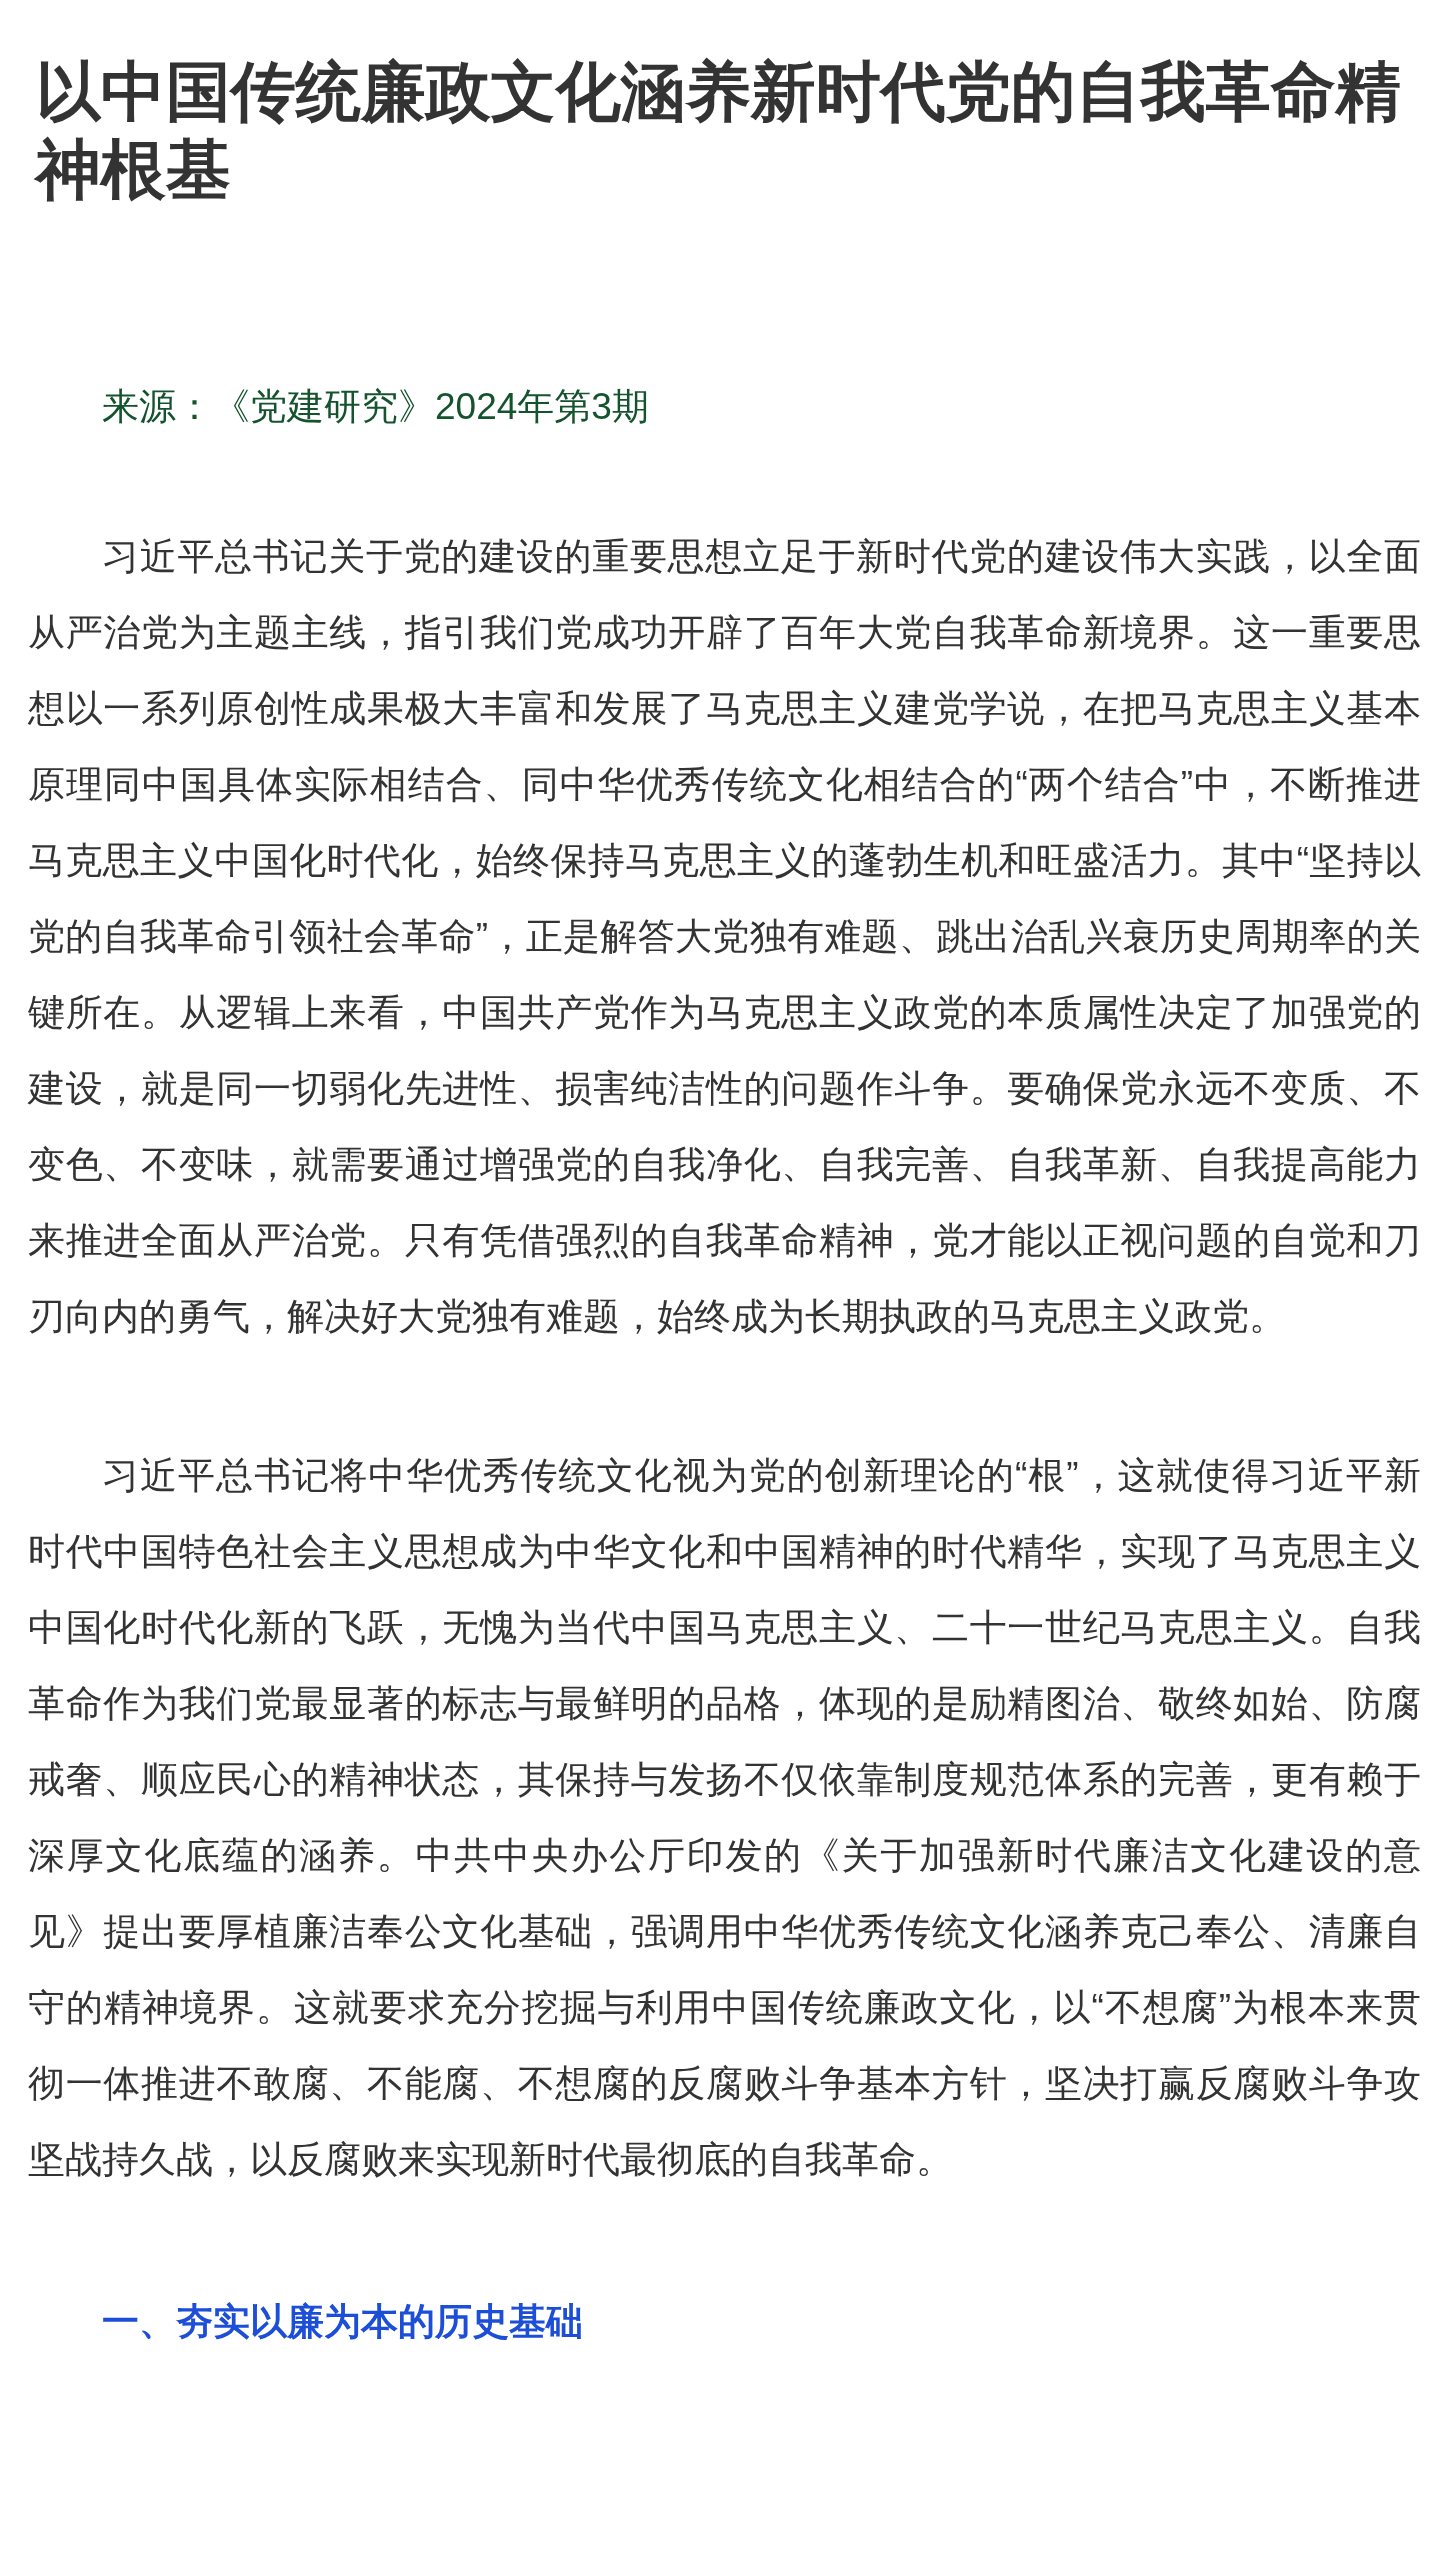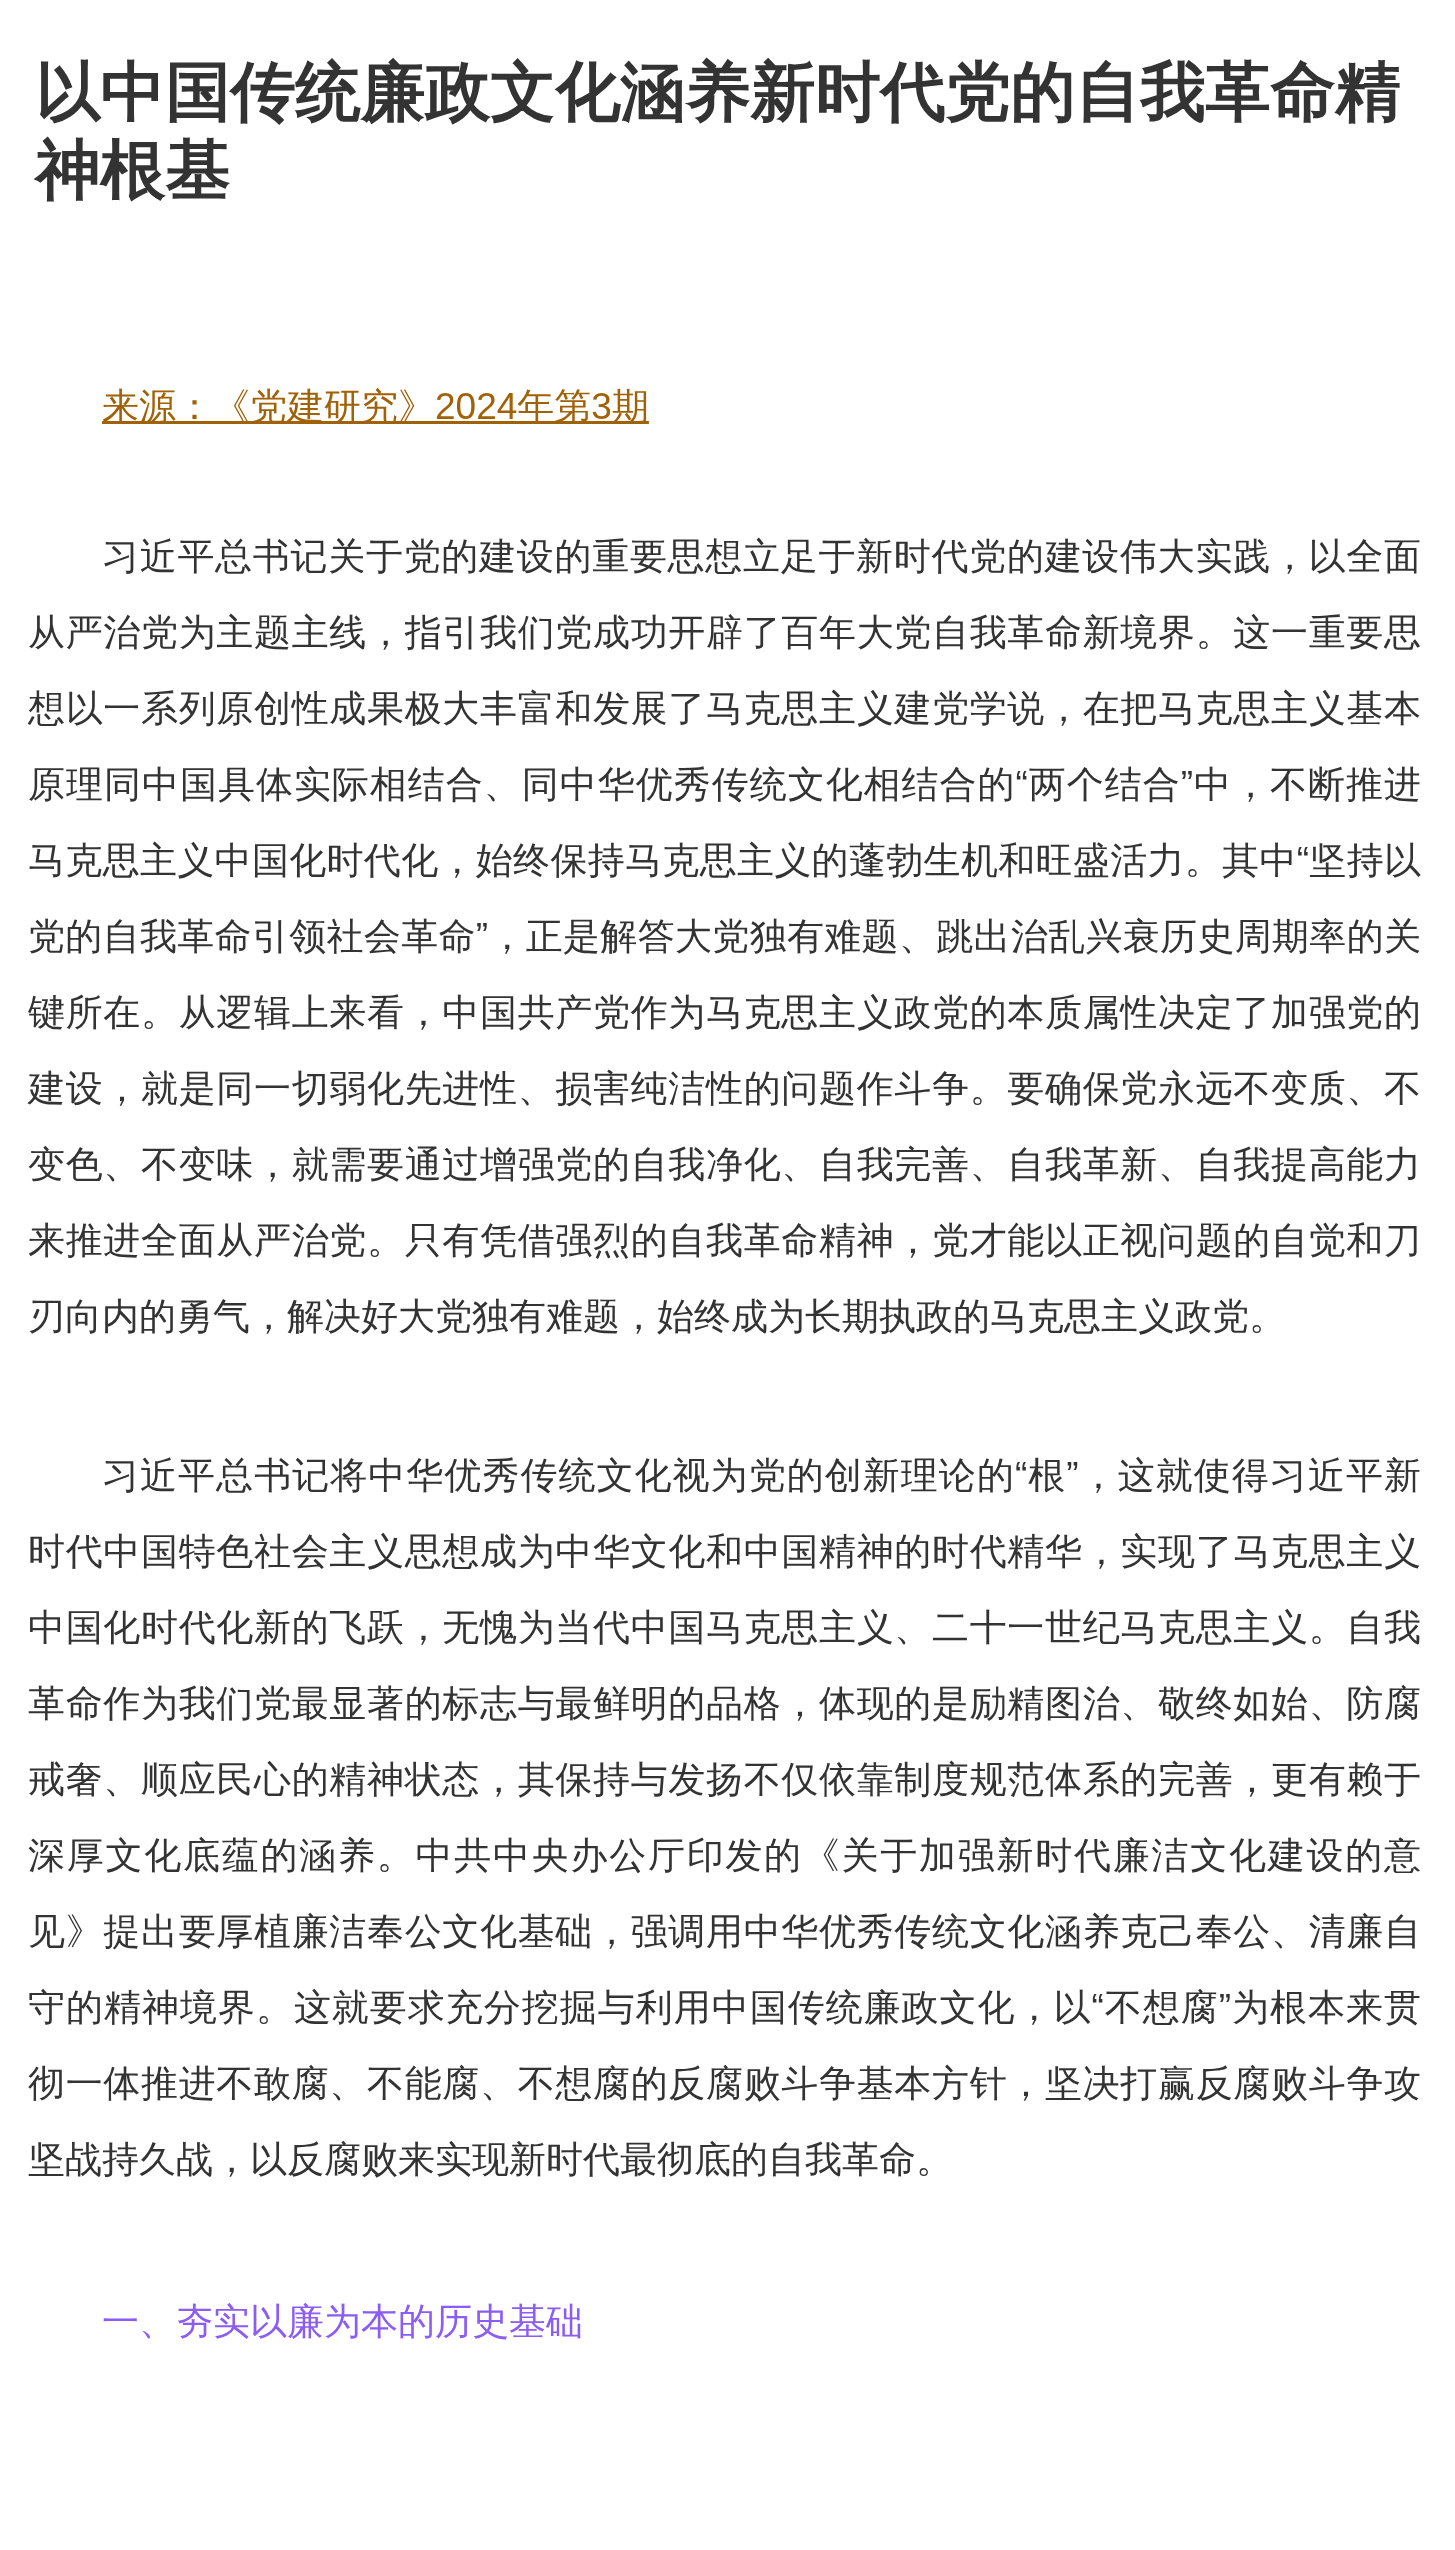--- a/index.html
+++ b/index.html
@@ -25,43 +25,42 @@
     line-height: 1.2;
     font-weight: 700;
     color: #333333;
     word-break: break-all;
   }
   .source-line {
     margin: 160px 0 0 0;
     font-size: 37px;
     line-height: 76px;
     text-indent: 2em;
-    color: #a16207;
-    text-decoration: underline;
+    color: #14532d;
   }
   .body-para {
     margin: 74px 4px 0 0;
     font-size: 37px;
     line-height: 76px;
     text-indent: 2em;
     text-align: justify;
     text-justify: inter-ideograph;
     color: #333333;
     word-break: break-all;
   }
   .body-para + .body-para {
     margin-top: 83px;
   }
   .section-heading {
     margin: 86px 0 0 0;
     font-size: 37px;
     line-height: 76px;
-    font-weight: 400;
+    font-weight: 700;
     text-indent: 2em;
-    color: #8b5cf6;
+    color: #1d4ed8;
   }
 </style>
 </head>
 <body>
 
 <div class="article">
 
   <h1 class="page-title">以中国传统廉政文化涵养新时代党的自我革命精神根基</h1>
 
   <p class="source-line">来源：《党建研究》2024年第3期</p>

